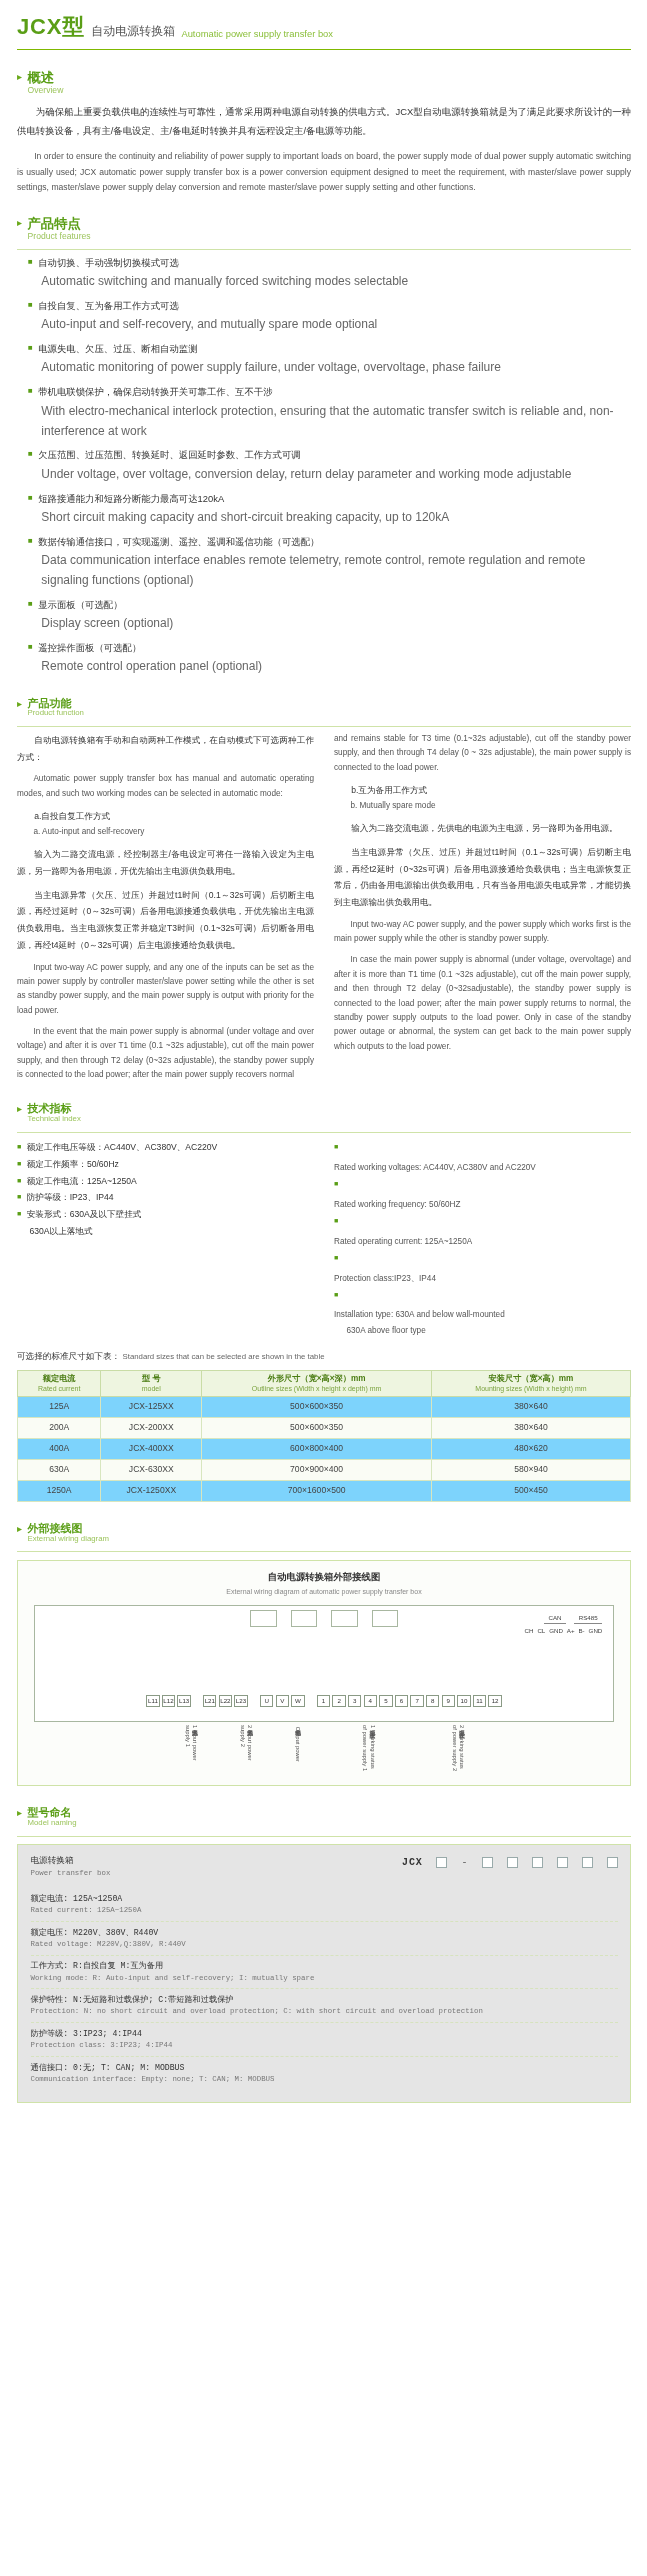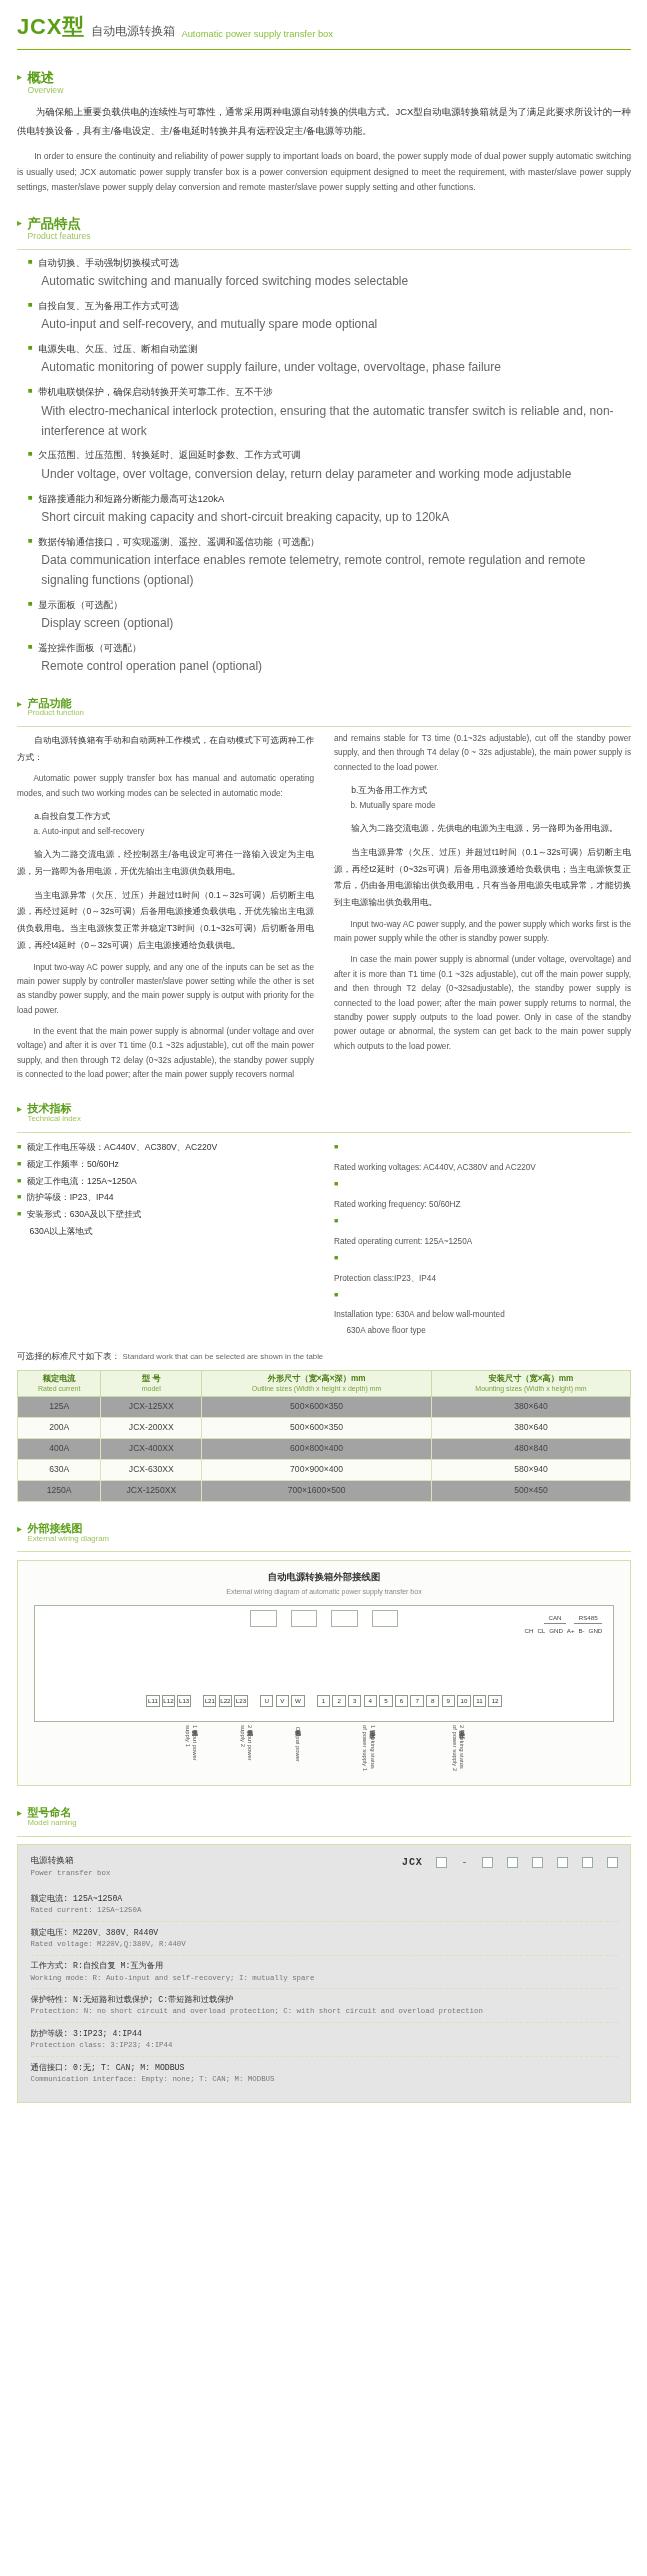--- a/index.html
+++ b/index.html
@@ -155,21 +155,21 @@
     text-align: center;
     line-height: 1.35;
     font-size: 8.2px;
   }
   table.spec th .en { display:block; font-size: 7px; color: #7ba33f; font-weight: normal; }
   table.spec td {
     border: 0.8px solid #d8e6bf;
     padding: 3.1px 4.7px;
     text-align: center;
     color: #444;
-    background: #a3a3a3;
+    background: #7dd3fc;
   }
   table.spec tr:nth-child(even) td { background: #fafcf5; }
 
   
   .diagram {
     border: 0.8px solid #cfe3a8;
     background: #fcfdfa;
     margin-top: 7.8px;
     padding: 7.8px 11px 12.5px 11px;
   }
@@ -452,21 +452,21 @@
           <span>Installation type: 630A and below wall-mounted</span>
         </div>
       <div class="tech-item en" style="padding-left:12.5px">
           <span>630A above floor type</span>
         </div>
     </div>
   </div>
 
   <div class="tbl-note">
     <span>可选择的标准尺寸如下表：</span>
-    <span class="en">Standard work that can be selected are shown in the table</span>
+    <span class="en">Standard sizes that can be selected are shown in the table</span>
   </div>
 
   <table class="spec">
     <thead>
       <tr>
         <th>
           <span>额定电流</span>
           <span class="en">Rated current</span>
         </th>
         <th>
@@ -493,21 +493,21 @@
       <tr>
         <td>200A</td>
         <td>JCX-200XX</td>
         <td>500×600×350</td>
         <td>380×640</td>
       </tr>
       <tr>
         <td>400A</td>
         <td>JCX-400XX</td>
         <td>600×800×400</td>
-        <td>480×840</td>
+        <td>480×620</td>
       </tr>
       <tr>
         <td>630A</td>
         <td>JCX-630XX</td>
         <td>700×900×400</td>
         <td>580×940</td>
       </tr>
       <tr>
         <td>1250A</td>
         <td>JCX-1250XX</td>

